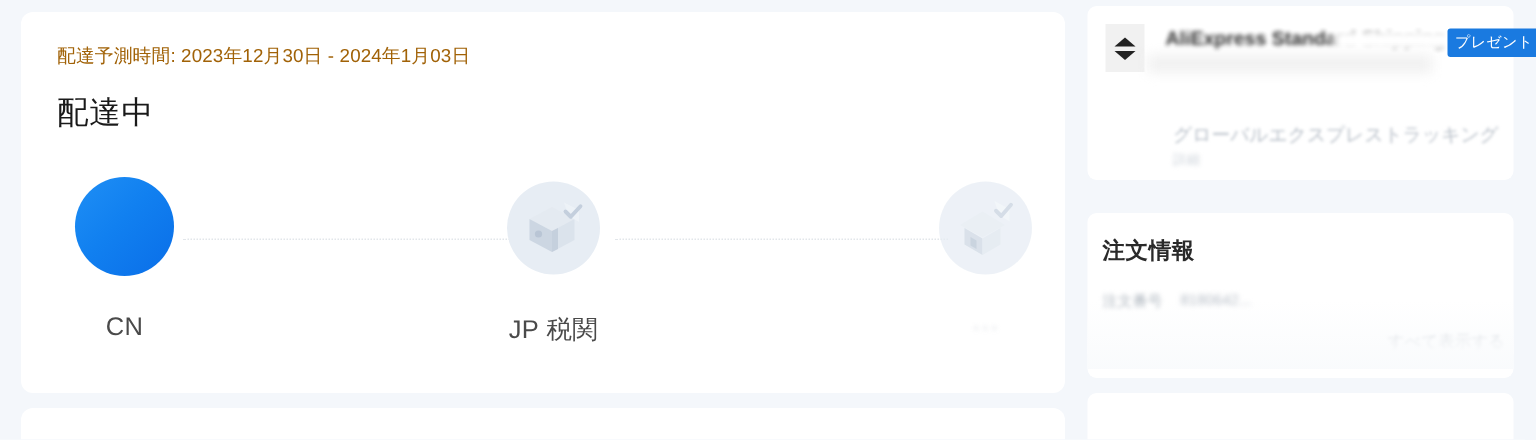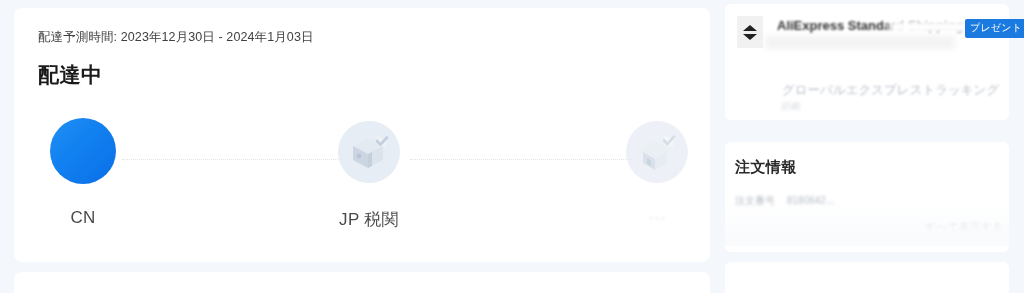--- a/index.html
+++ b/index.html
@@ -13,26 +13,26 @@
 
   
   .main-card {
     position: absolute; left: 14px; top: 8px;
     width: 696px; height: 254px;
     background: #ffffff;
     border-radius: 8px;
   }
   .eta-line {
     position: absolute; left: 24px; top: 21px;
-    font-size: 12.5px; color: #404040; letter-spacing: 0.1px;
+    font-size: 12.5px; color: #a16207; letter-spacing: 0.1px;
     white-space: nowrap;
   }
   .status-title {
     position: absolute; left: 24px; top: 53px;
-    font-size: 21px; font-weight: bold; color: #1a1a1a;
+    font-size: 21px; font-weight: normal; color: #1a1a1a;
     letter-spacing: 0.5px;
   }
 
   
   .timeline {
     position: absolute; left: 0px; top: 108px;
     width: 696px; height: 110px;
   }
   .track-line {
     position: absolute; top: 43px; height: 0px;

